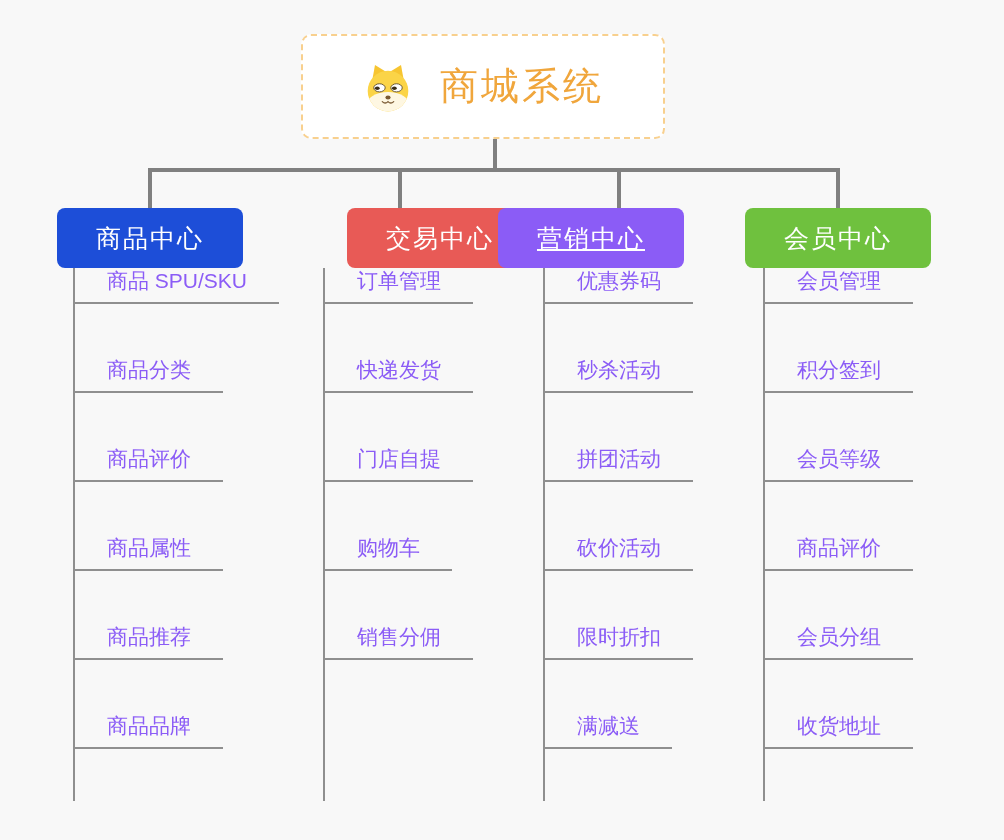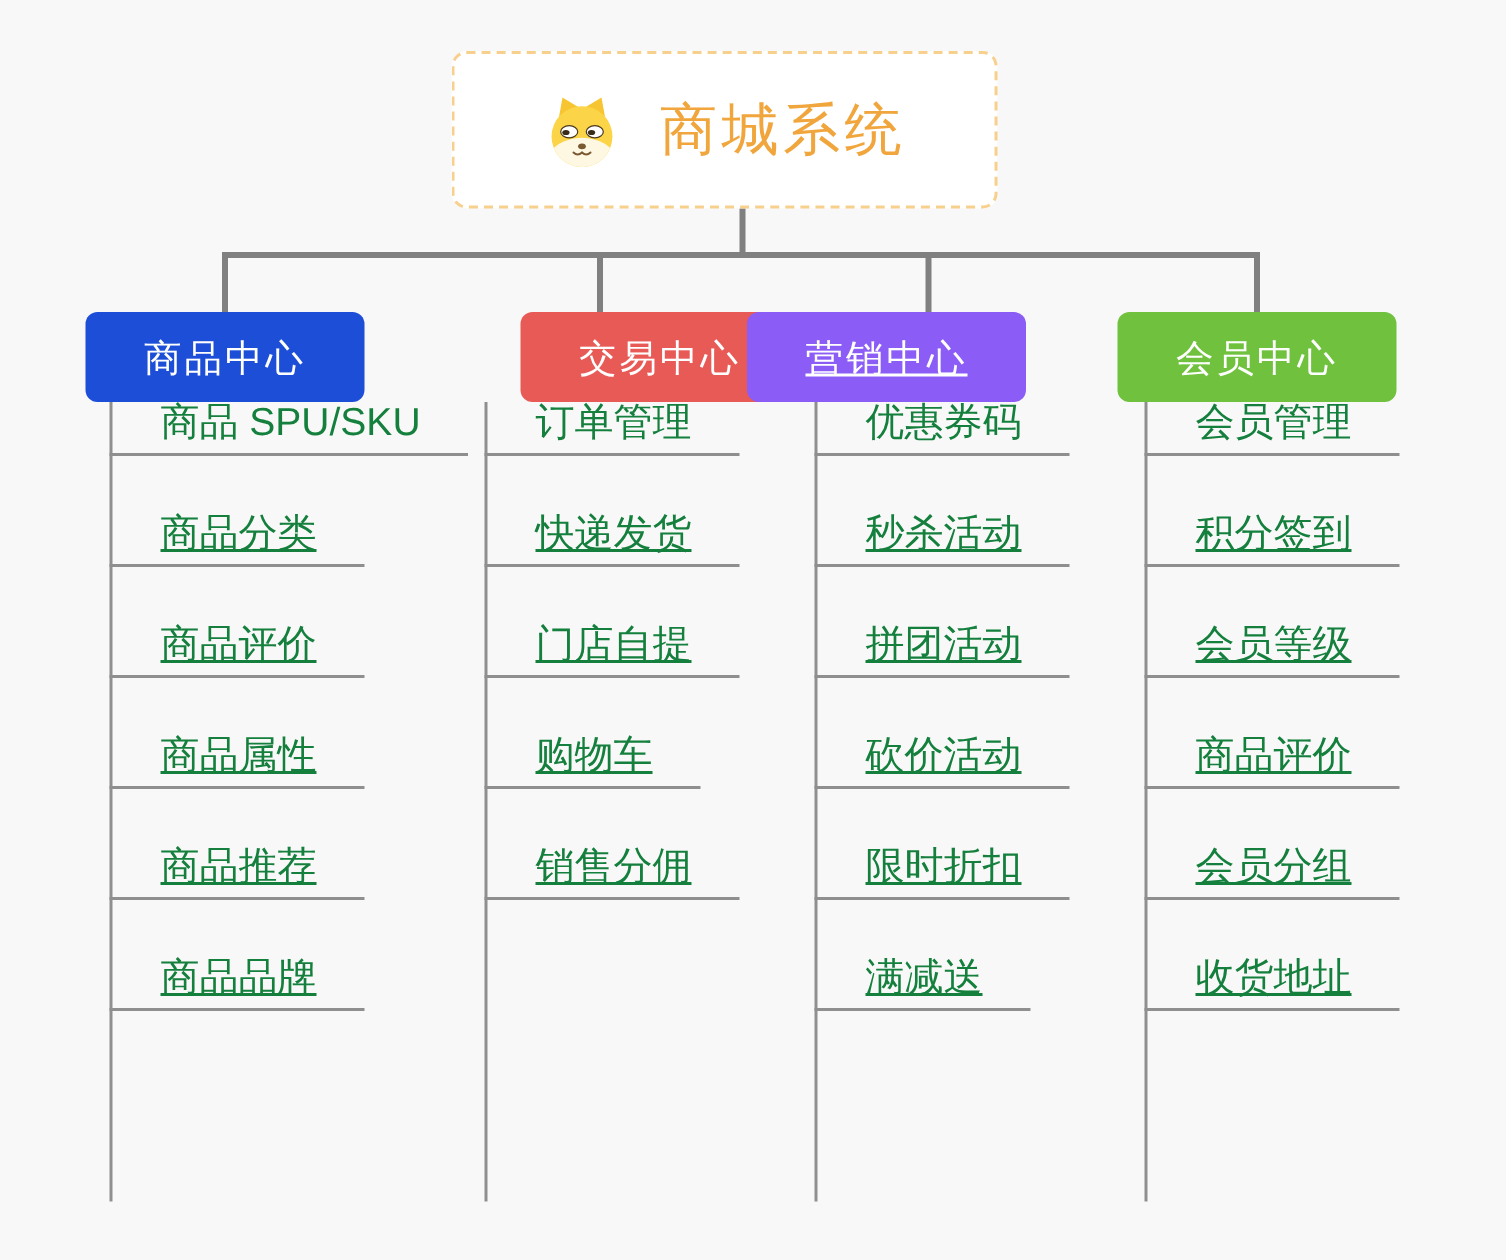--- a/index.html
+++ b/index.html
@@ -20,25 +20,25 @@
     position:absolute;top:208px;width:186px;height:60px;
     border-radius:8px;color:#ffffff;font-size:25px;letter-spacing:2px;
     display:flex;align-items:center;justify-content:center;
   }
   .col{position:absolute;top:268px;width:250px;}
   .spine{position:absolute;left:0;top:0;width:2px;height:533px;background:#8f8f8f;}
   .item{
     width:fit-content;
     padding:0 32px 8px 34px;
     border-bottom:2px solid #8f8f8f;
-    font-size:26px;line-height:26px;color:#15803d;
+    font-size:21px;line-height:26px;color:#8b5cf6;
     white-space:nowrap;
   }
   .item:first-of-type{margin-top:52px;}
-  .item + .item{margin-top:38px;text-decoration:underline;}
+  .item + .item{margin-top:53px;}
 </style>
 </head>
 <body>
 
 <svg class="connectors" width="1004" height="840">
   <path d="M495 139 V170 M150 208 V170 H838 V208 M400 170 V208 M619 170 V208" fill="none" stroke="#808080" stroke-width="4"></path>
 </svg>
 
 <div class="root-node">
   <span style="display:flex;">

